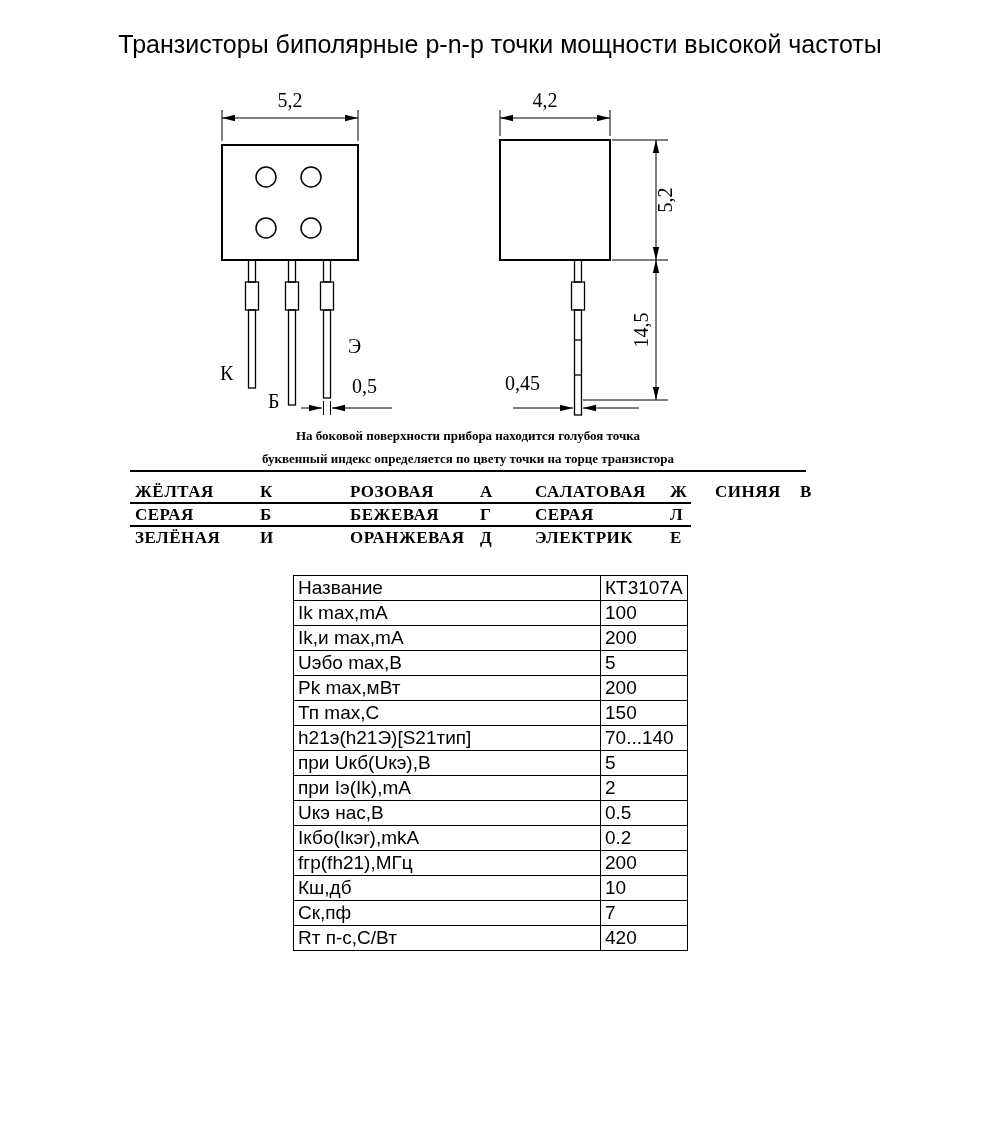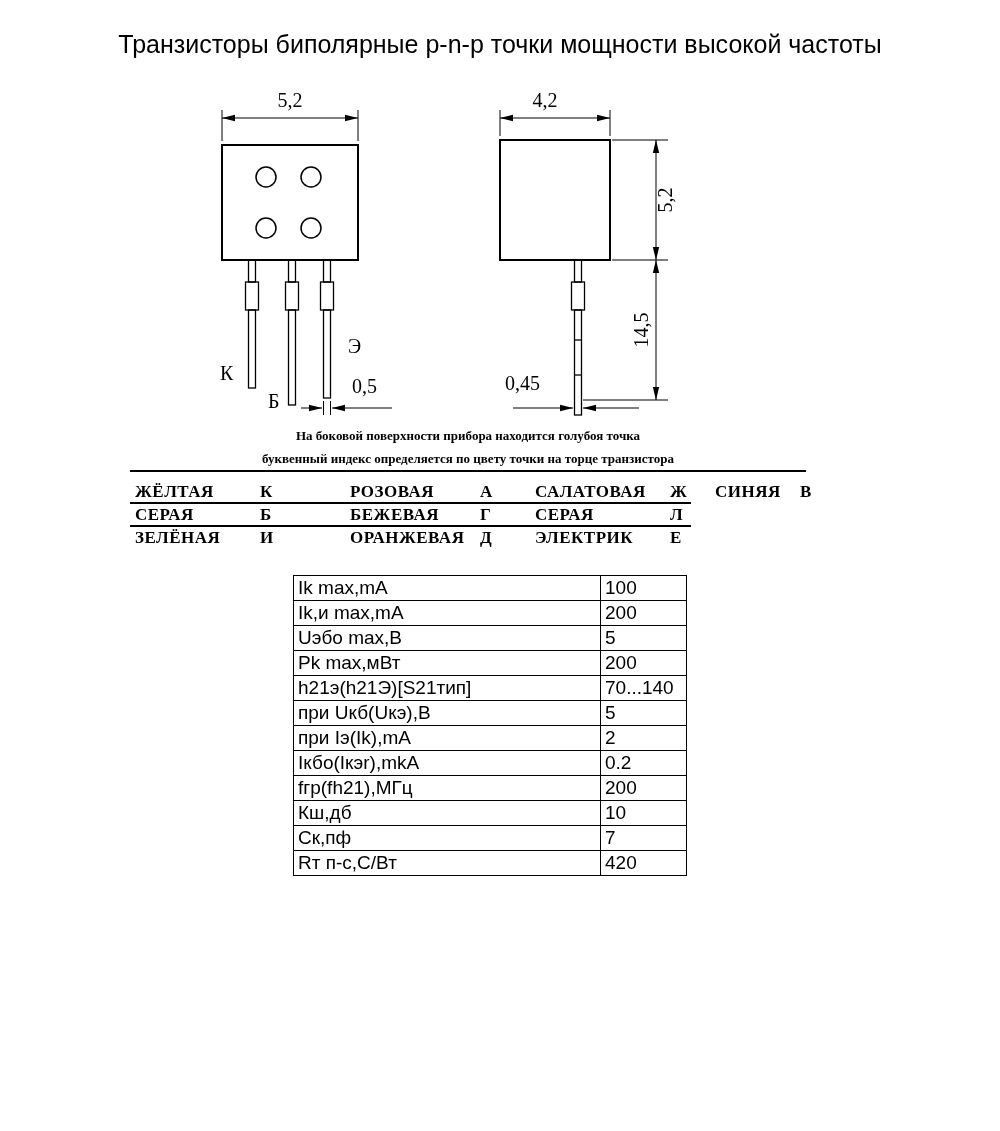--- a/index.html
+++ b/index.html
@@ -143,48 +143,60 @@
     <span></span>
     <span></span>
   </div>
 
   <div class="rule rule-1"></div>
   <div class="rule rule-2"></div>
 
   <table class="params">
     <tbody>
       <tr>
+          <td class="name">Название</td>
+          <td class="val">КТ3107А</td>
+        </tr>
+      <tr>
           <td class="name">Ik max,mA</td>
           <td class="val">100</td>
         </tr>
       <tr>
           <td class="name">Ik,и max,mA</td>
           <td class="val">200</td>
         </tr>
       <tr>
           <td class="name">Uэбо max,В</td>
           <td class="val">5</td>
         </tr>
       <tr>
           <td class="name">Pk max,мВт</td>
           <td class="val">200</td>
         </tr>
       <tr>
+          <td class="name">Тп max,С</td>
+          <td class="val">150</td>
+        </tr>
+      <tr>
           <td class="name">h21э(h21Э)[S21тип]</td>
           <td class="val">70...140</td>
         </tr>
       <tr>
           <td class="name">при Uкб(Uкэ),В</td>
           <td class="val">5</td>
         </tr>
       <tr>
           <td class="name">при Iэ(Ik),mA</td>
           <td class="val">2</td>
         </tr>
       <tr>
+          <td class="name">Uкэ нас,В</td>
+          <td class="val">0.5</td>
+        </tr>
+      <tr>
           <td class="name">Iкбо(Iкэr),mkA</td>
           <td class="val">0.2</td>
         </tr>
       <tr>
           <td class="name">fгр(fh21),МГц</td>
           <td class="val">200</td>
         </tr>
       <tr>
           <td class="name">Кш,дб</td>
           <td class="val">10</td>

